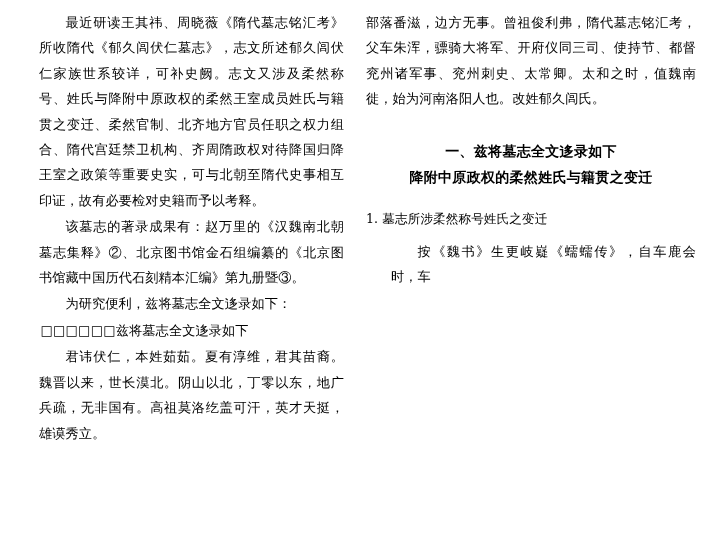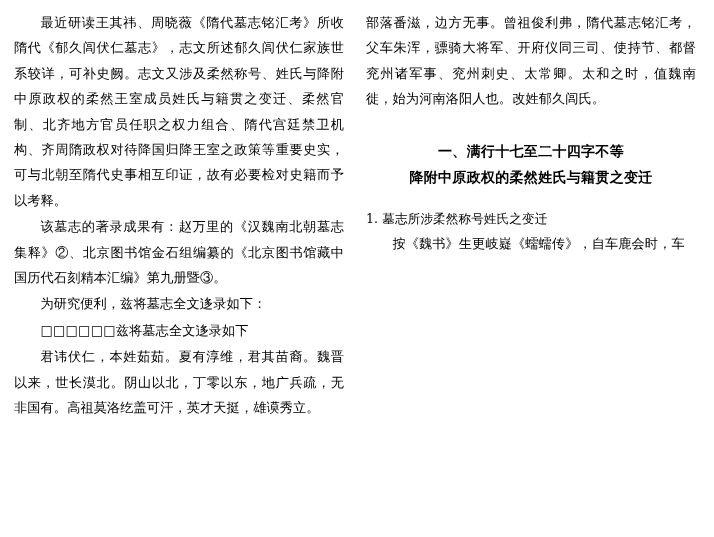--- a/index.html
+++ b/index.html
@@ -31,20 +31,21 @@
   p {
     margin: 0 0 1px 0;
     font-size: 13.2px;
     line-height: 25.4px;
     text-align: justify;
     text-justify: inter-ideograph;
     letter-spacing: 0.1px;
   }
   p.indent {
     text-indent: 2em;
+    margin-left: 25px;
   }
   p.noindent {
     text-indent: 0;
   }
   p.box-indent {
     text-indent: 2em;
   }
   .section-heading {
     text-align: center;
     font-size: 14px;
@@ -52,40 +53,40 @@
     line-height: 26px;
     margin: 26px 0 0 0;
     letter-spacing: 0.3px;
   }
   .section-heading .line2 {
     display: block;
   }
   .subheading {
     font-size: 12.6px;
     line-height: 25.4px;
-    margin: 16px 0 0 0;
+    margin: 16px 0 8px 0;
     text-indent: 0;
   }
 </style>
 </head>
 <body>
 
 <div class="page">
 
   <div class="column">
     <p class="indent">最近研读王其祎、周晓薇《隋代墓志铭汇考》所收隋代《郁久闾伏仁墓志》，志文所述郁久闾伏仁家族世系较详，可补史阙。志文又涉及柔然称号、姓氏与降附中原政权的柔然王室成员姓氏与籍贯之变迁、柔然官制、北齐地方官员任职之权力组合、隋代宫廷禁卫机构、齐周隋政权对待降国归降王室之政策等重要史实，可与北朝至隋代史事相互印证，故有必要检对史籍而予以考释。</p>
     <p class="indent">该墓志的著录成果有：赵万里的《汉魏南北朝墓志集释》②、北京图书馆金石组编纂的《北京图书馆藏中国历代石刻精本汇编》第九册暨③。</p>
     <p class="indent">为研究便利，兹将墓志全文迻录如下：</p>
     <p class="box-indent">□□□□□□兹将墓志全文迻录如下</p>
     <p class="indent">君讳伏仁，本姓茹茹。夏有淳维，君其苗裔。魏晋以来，世长漠北。阴山以北，丁零以东，地广兵疏，无非国有。高祖莫洛纥盖可汗，英才天挺，雄谟秀立。</p>
   </div>
 
   <div class="column">
     <p class="noindent">部落番滋，边方无事。曾祖俊利弗，隋代墓志铭汇考，父车朱浑，骠骑大将军、开府仪同三司、使持节、都督兖州诸军事、兖州刺史、太常卿。太和之时，值魏南徙，始为河南洛阳人也。改姓郁久闾氏。</p>
     <h2 class="section-heading">
-      <span>一、满行十七至二十四字不等</span>
+      <span>一、兹将墓志全文迻录如下</span>
       <span class="line2">降附中原政权的柔然姓氏与籍贯之变迁</span>
     </h2>
     <p class="subheading">1. 墓志所涉柔然称号姓氏之变迁</p>
     <p class="indent">按《魏书》生更岐嶷《蠕蠕传》，自车鹿会时，车</p>
   </div>
 
 </div>
 
 </body></html>

